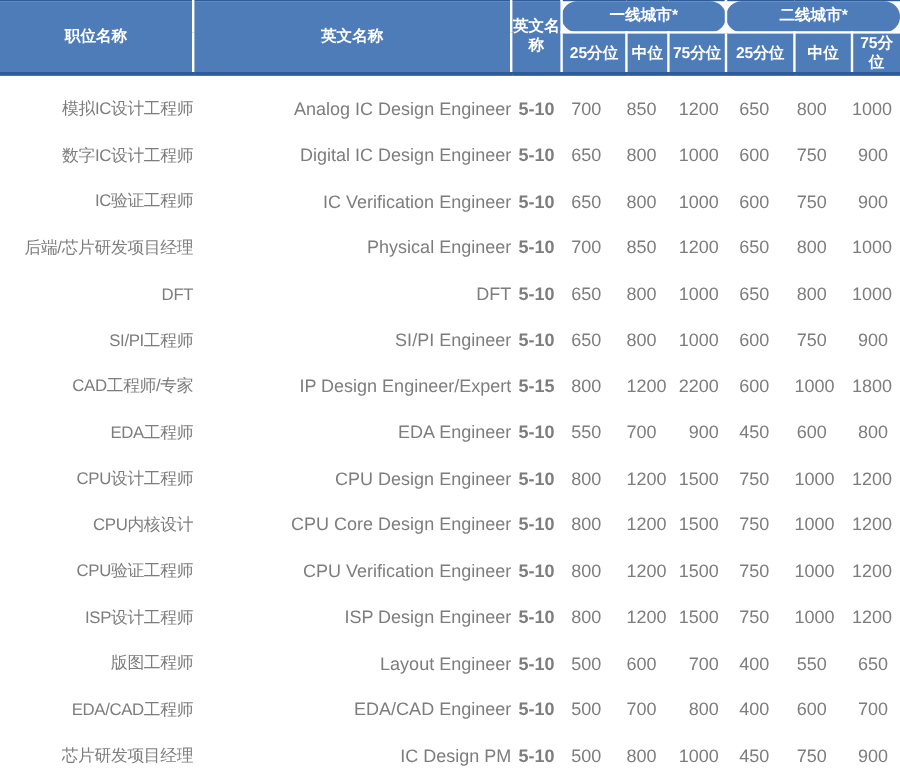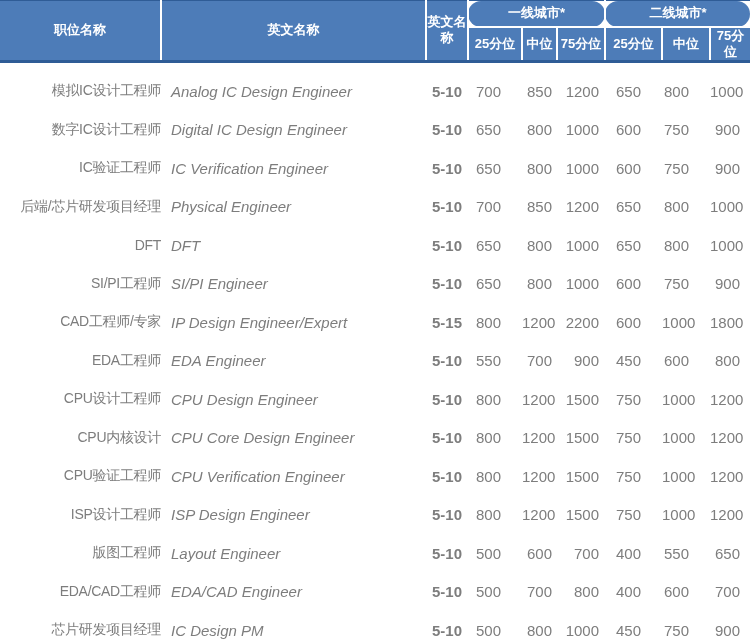--- a/index.html
+++ b/index.html
@@ -39,24 +39,24 @@
   tbody tr { height: 38.5px; }
   tbody td {
     color: #7d7d7d;
     font-size: 15px;
     vertical-align: middle;
     padding: 0;
     overflow: hidden;
     white-space: nowrap;
   }
   td.c1 { text-align: right; padding-left: 4px;  font-size: 14px; letter-spacing: -0.3px; }
-  td.c2 { text-align: left; padding-left: 10px; font-style: italic; }
+  td.c2 { text-align: right; padding-left: 10px; }
   td.c3 { text-align: center; font-weight: bold; }
   td.c4 { text-align: right; padding-right: 21px; }
-  td.c5 { text-align: right; padding-right: 5px;  }
+  td.c5 { text-align: left; padding-right: 5px;  }
   td.c6 { text-align: right; padding-right: 6px;  }
   td.c7 { text-align: right; padding-right: 21px; }
   td.c8 { text-align: right; padding-right: 21px; }
   td.c9 { text-align: right; padding-right: 10px; }
 </style>
 </head>
 <body>
 
 <div class="page">
   <table class="salary">

